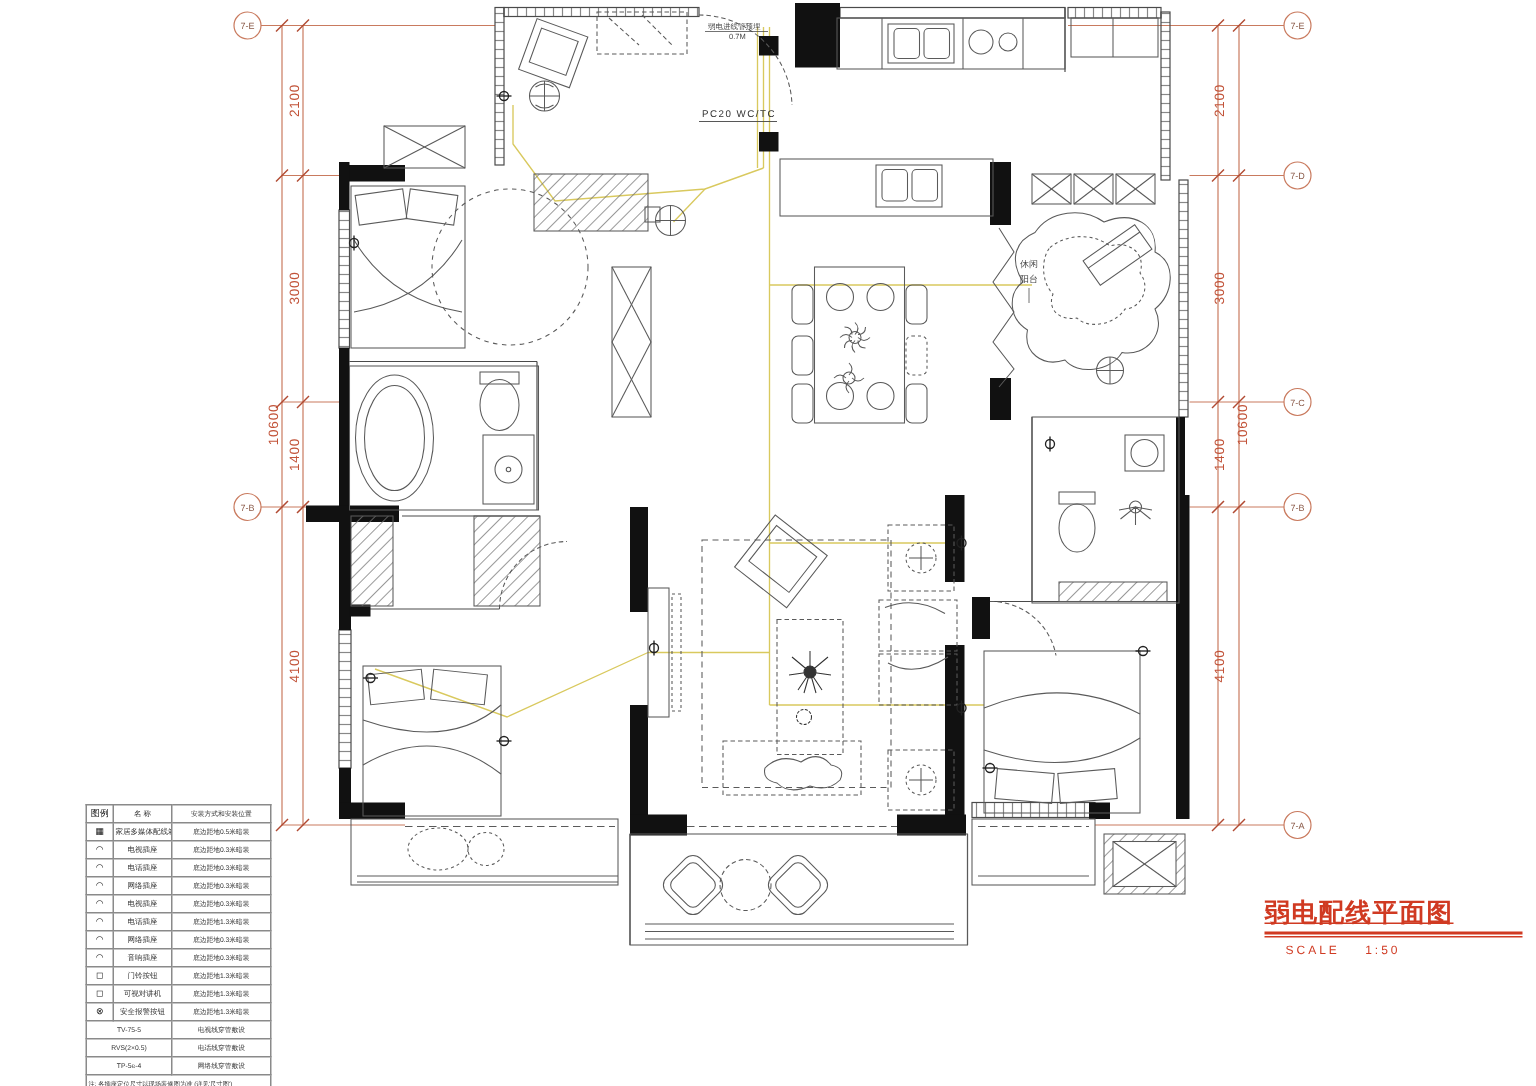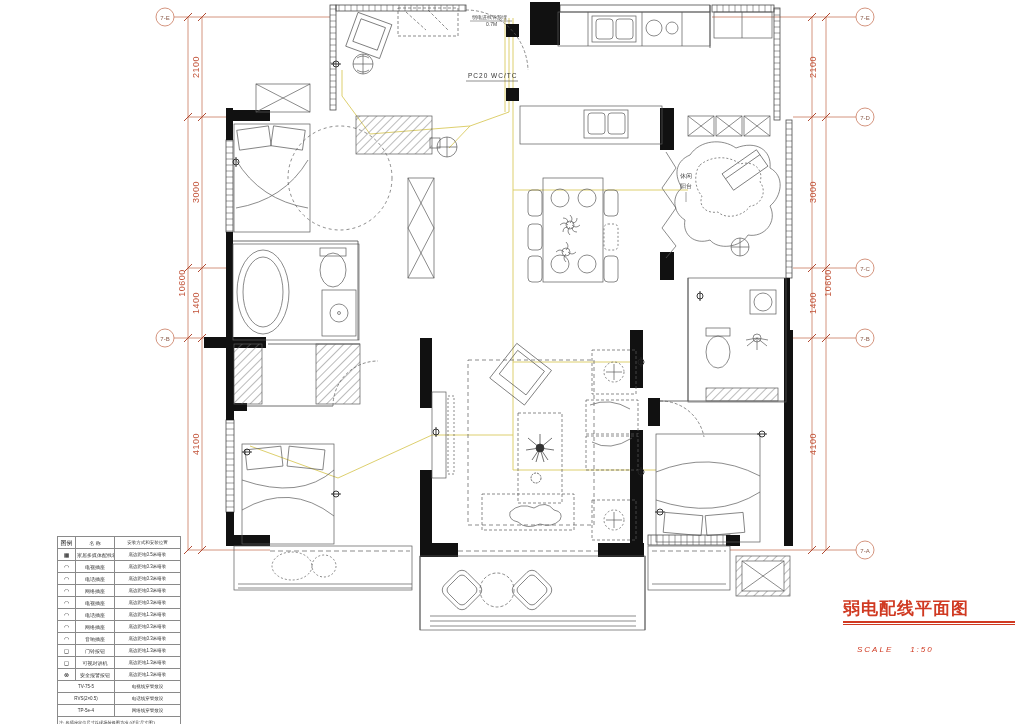--- a/index.html
+++ b/index.html
@@ -18,23 +18,23 @@
           height:11px;line-height:6px;overflow:hidden;white-space:nowrap;font-weight:normal;
           text-align:center;}
   #legend .sym{width:15px;font-size:6px;color:#111;}
   #legend .nm{width:36px;}
   #legend .inst{width:63px;font-size:4.5px;}
   #legend .cable td{font-size:4.5px;}
   #legend .noterow td{font-size:4.2px;text-align:left;}
   
   #titleblock{position:absolute;left:843px;top:597px;width:172px;color:#d03a22;}
   #titleblock .t{font-size:17px;font-weight:bold;letter-spacing:1px;white-space:nowrap;
-                 border-bottom:2px solid #d03a22;padding-bottom:1px;}
+                 border-bottom:2px solid #d03a22;padding-bottom:1px;text-decoration:underline;}
   #titleblock .t2{height:1px;background:#d03a22;margin-top:1px;}
-  #titleblock .s{font-size:8px;margin-top:20px;padding-left:14px;letter-spacing:2px;font-style:italic;}
+  #titleblock .s{font-size:8px;margin-top:4px;padding-left:14px;letter-spacing:2px;}
 </style>
 </head>
 <body>
 
 <div id="stage">
 
 <svg width="1024" height="724" viewBox="0 0 1024 724">
   <defs>
     <pattern id="hatch" width="6" height="6" patternUnits="userSpaceOnUse" patternTransform="rotate(45)">
       <line x1="0" y1="0" x2="0" y2="6" stroke="#777" stroke-width="1"></line>

